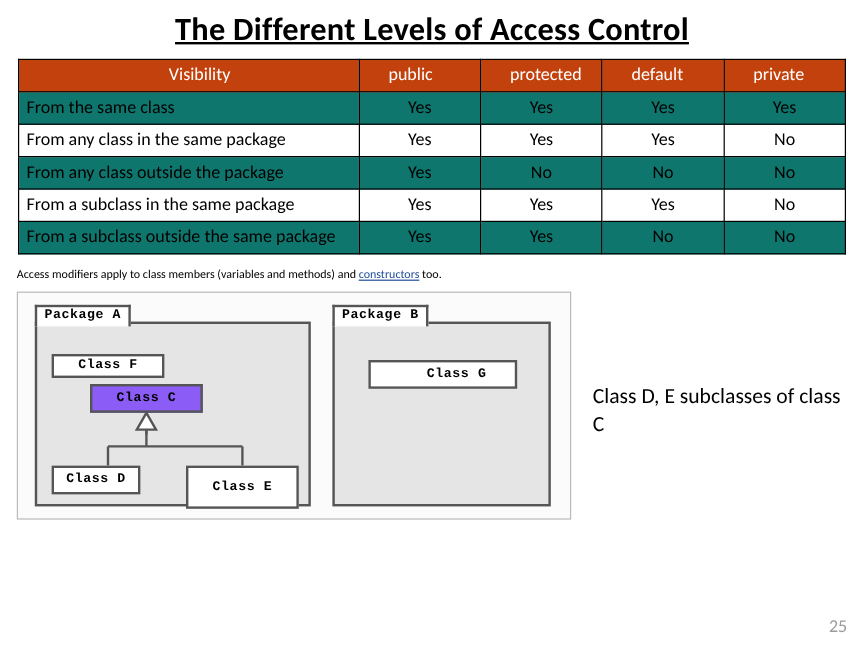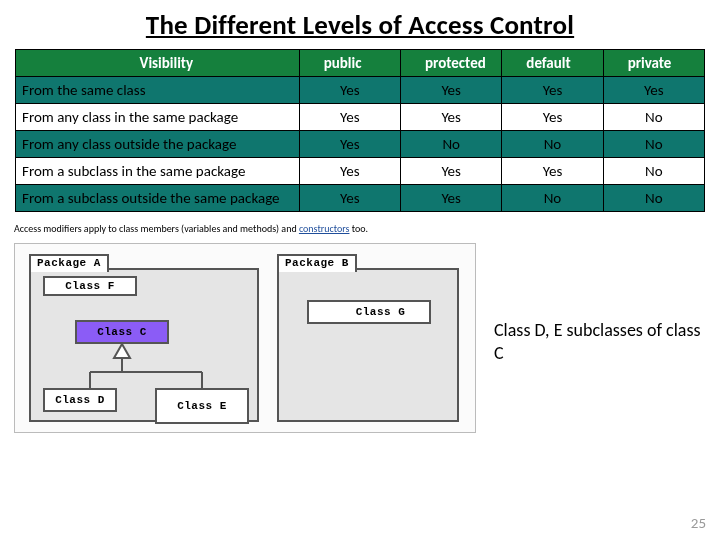--- a/index.html
+++ b/index.html
@@ -35,23 +35,23 @@
   }
   table.access th, table.access td {
     border: 1px solid #000;
     padding: 4px 6px;
     font-size: 15px;
     vertical-align: middle;
   }
   table.access col.c0 { width: 280px; }
   table.access col.cN { width: 100px; }
   table.access thead th {
-    background: #15803d;
+    background: #c2410c;
     color: #fff;
-    font-weight: 700;
+    font-weight: 400;
     text-align: left;
     padding-left: 24px;
   }
   table.access thead th.vis-head {
     text-align: center;
   }
   table.access tbody td.rowlabel {
     text-align: left;
     font-weight: 400;
   }
@@ -210,21 +210,21 @@
     <div class="uml">
 
       <div class="pkg" style="left:14px; top:24px; width:230px; height:154px;">
         <div class="tab">Package A</div>
       </div>
 
       <div class="pkg" style="left:262px; top:24px; width:182px; height:154px;">
         <div class="tab">Package B</div>
       </div>
 
-      <div class="cls" style="left:28px;  top:32px;  width:94px; height:20px;">Class F</div>
+      <div class="cls" style="left:28px;  top:51px;  width:94px; height:20px;">Class F</div>
       <div class="cls shaded" style="left:60px; top:76px; width:94px; height:24px;">Class C</div>
       <div class="cls" style="left:28px;  top:144px; width:74px; height:24px;text-align:right;">Class D</div>
       <div class="cls" style="left:140px; top:144px; width:94px; height:36px;">Class E</div>
 
       <div class="cls" style="left:292px; top:56px;  width:124px; height:24px;padding-left:23px;">Class G</div>
 
       <svg class="lines" viewBox="0 0 460 188">
         <g stroke="#555" stroke-width="2" fill="none">
 
           <line x1="107" y1="100" x2="107" y2="118"></line>

